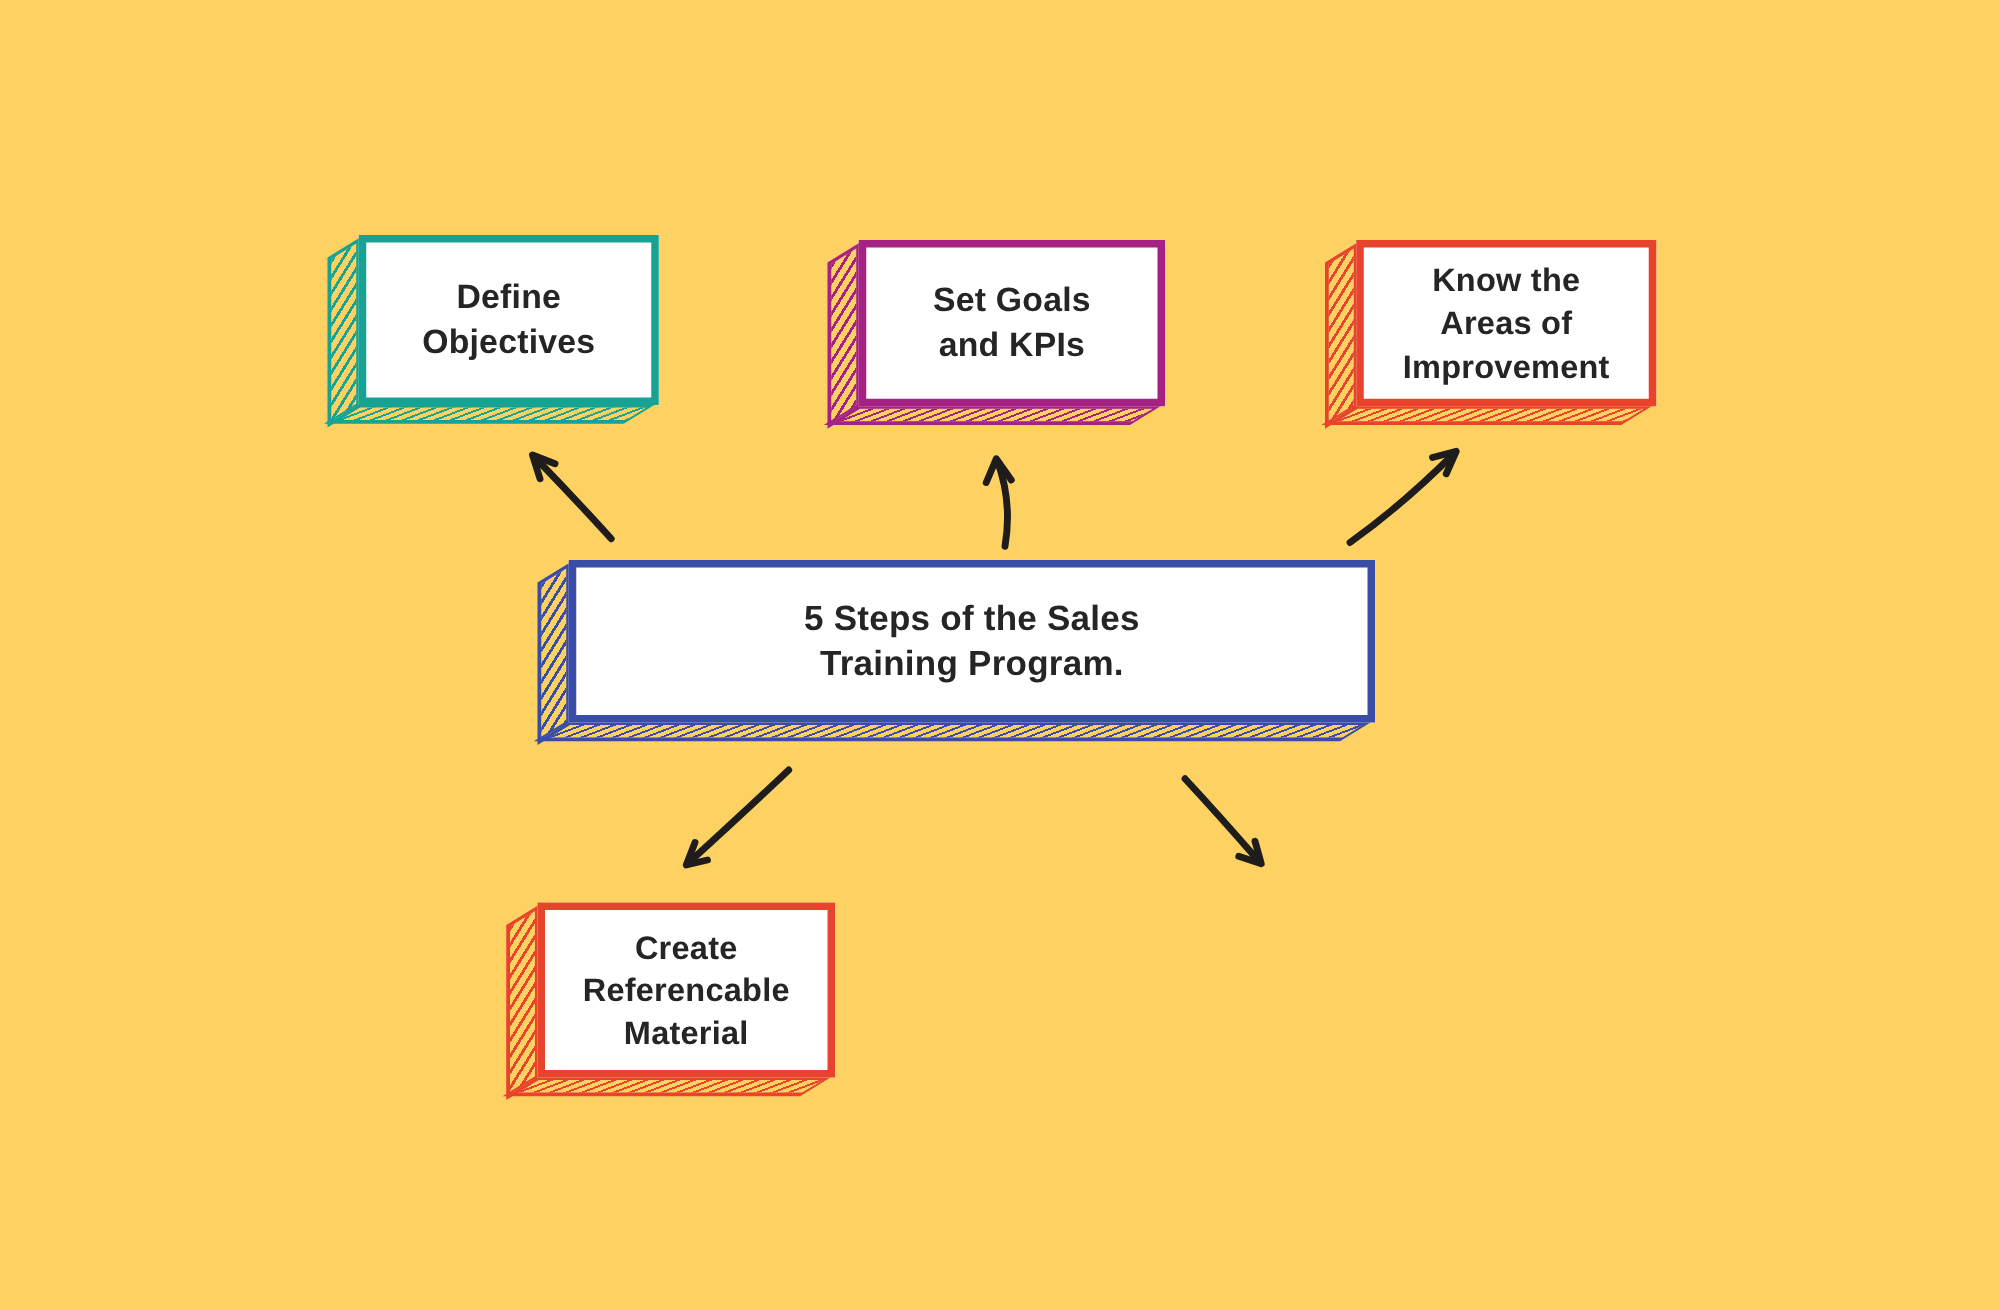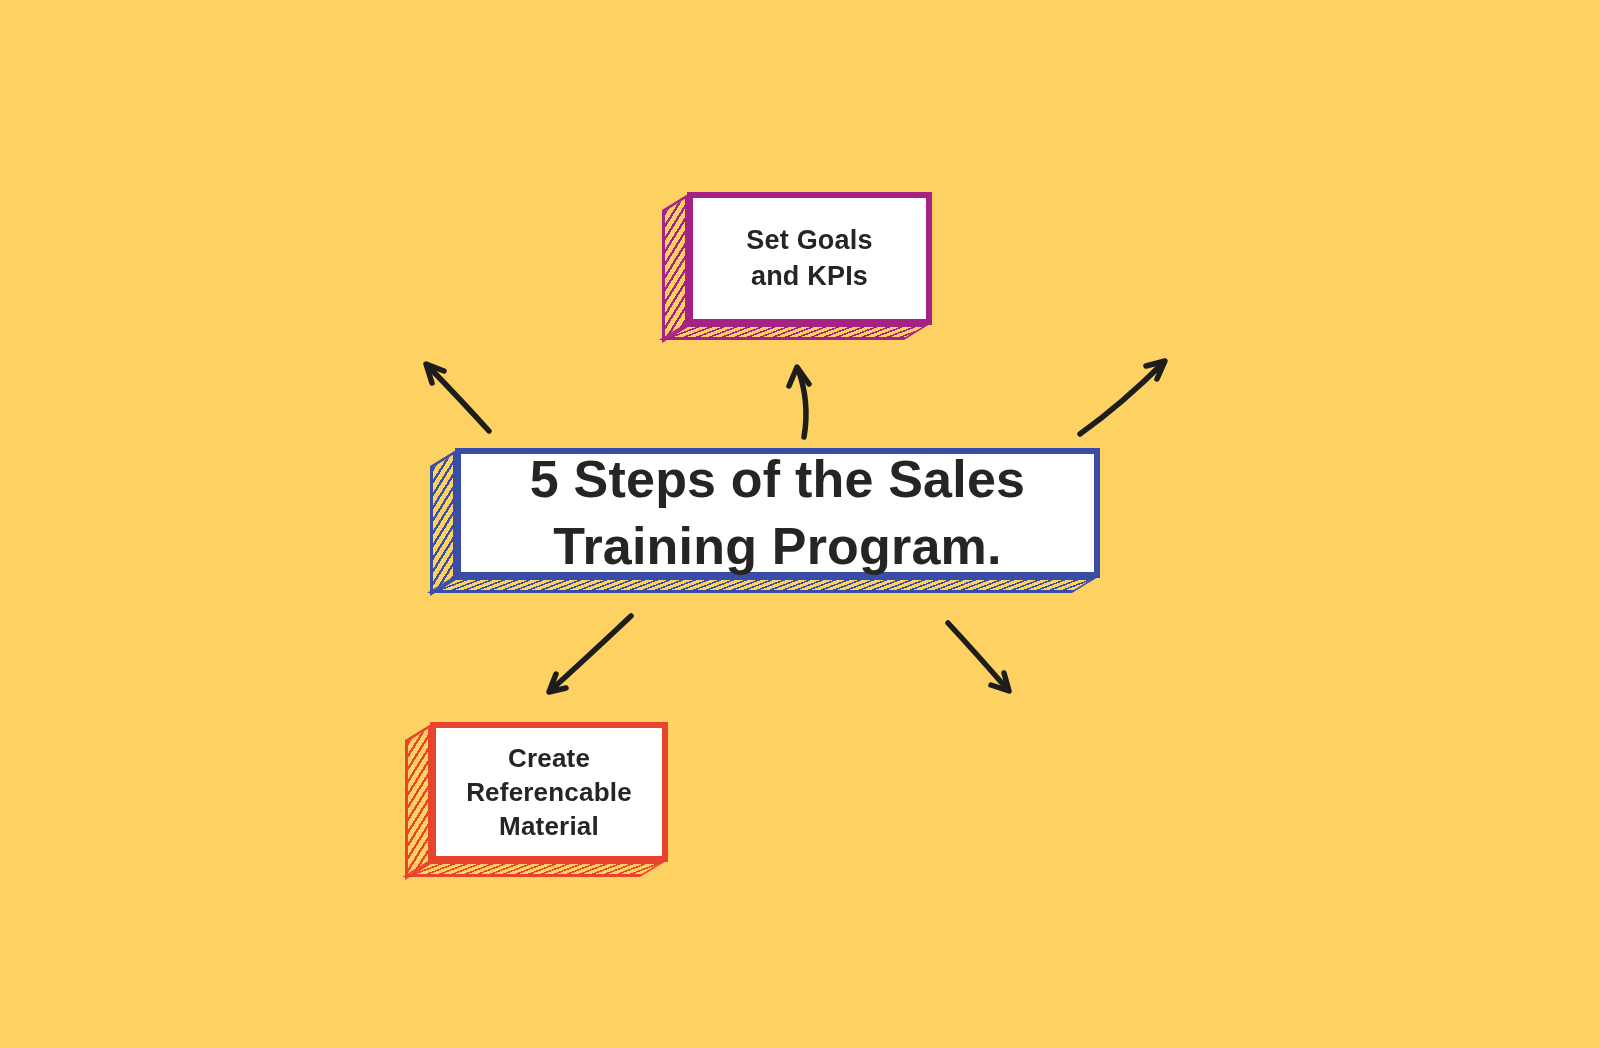--- a/index.html
+++ b/index.html
@@ -50,21 +50,21 @@
   }
   .side-bottom {
     left: -2px; bottom: -15px;
     width: 100%; height: 16px;
     transform: skewX(-58.4deg);
     transform-origin: 0 0;
   }
 
   
   #box-title   { left: 455px; top: 448px; width: 645px; height: 130px; }
-  #box-title .label { font-size: 52px; line-height: 1.28; }
+  #box-title .label { font-size: 28px; line-height: 1.28; }
   #box-step1   { left: 287px; top: 188px; width: 240px; height: 136px; }
   #box-step2   { left: 687px; top: 192px; width: 245px; height: 133px; }
   #box-step3   { left: 1085px; top: 192px; width: 240px; height: 133px; }
   #box-step4   { left: 430px; top: 703px; width: 238px; height: 140px; margin-top: 19px; }
   #box-step5   { left: 945px; top: 700px; width: 235px; height: 135px; }
   .box3d .label { font-size: 27px; }
   #box-step3 .label, #box-step4 .label { font-size: 26px; }
 
   
   svg.arrows {
@@ -88,30 +88,47 @@
 
   <div class="box3d" id="box-title" style="--c: #3A4DA6;">
     <div class="side side-left"></div>
     <div class="side side-bottom"></div>
     <div class="face">
       <span class="label">5 Steps of the Sales
 Training Program.</span>
     </div>
   </div>
 
+  <div class="box3d" id="box-step1" style="--c: #17A294;">
+    <div class="side side-left"></div>
+    <div class="side side-bottom"></div>
+    <div class="face">
+      <span class="label">Define
+Objectives</span>
+    </div>
+  </div>
 
   <div class="box3d" id="box-step2" style="--c: #A52184;">
     <div class="side side-left"></div>
     <div class="side side-bottom"></div>
     <div class="face">
       <span class="label">Set Goals
 and KPIs</span>
     </div>
   </div>
 
+  <div class="box3d" id="box-step3" style="--c: #E8432C;">
+    <div class="side side-left"></div>
+    <div class="side side-bottom"></div>
+    <div class="face">
+      <span class="label">Know the
+Areas of
+Improvement</span>
+    </div>
+  </div>
 
   <div class="box3d" id="box-step4" style="--c: #E8432C;">
     <div class="side side-left"></div>
     <div class="side side-bottom"></div>
     <div class="face">
       <span class="label">Create
 Referencable
 Material</span>
     </div>
   </div>

